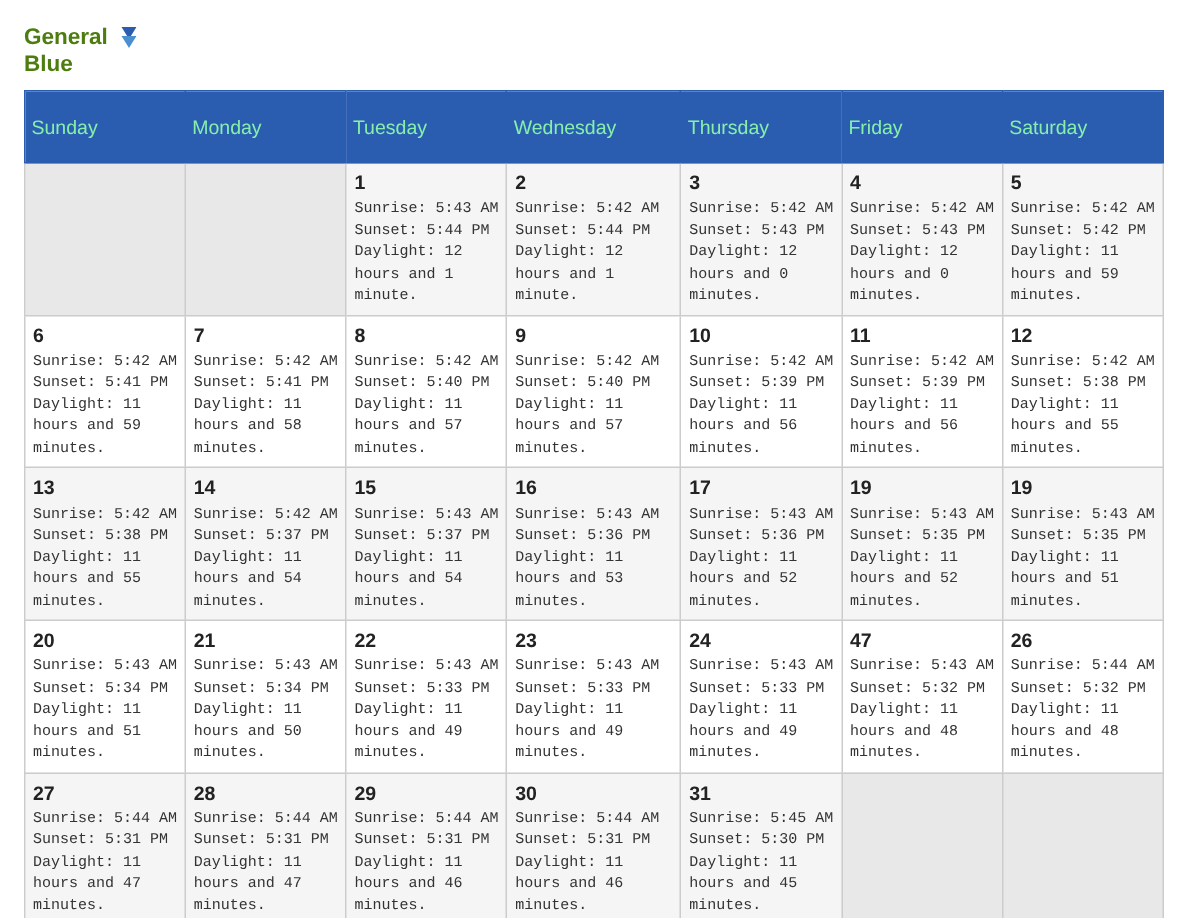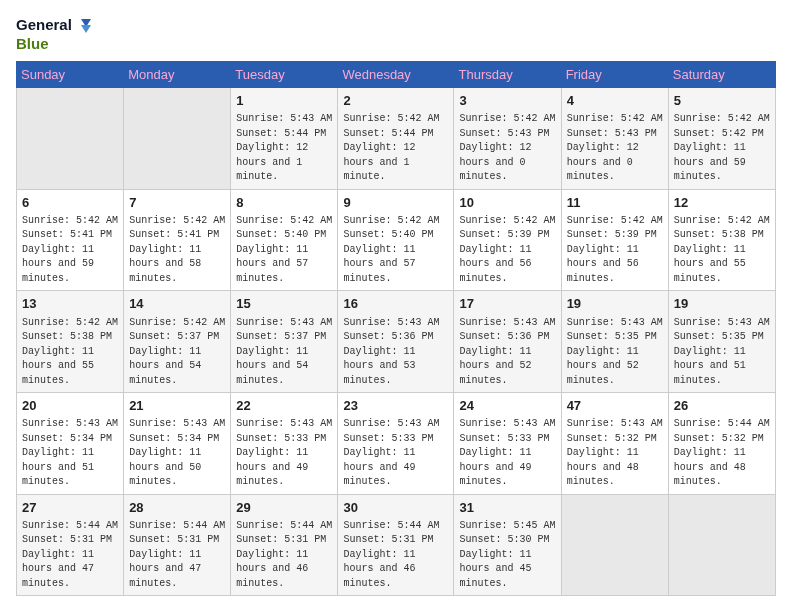--- a/index.html
+++ b/index.html
@@ -33,22 +33,22 @@
       font-size: 15px;
       color: #444;
     }
     table {
       width: 100%;
       border-collapse: collapse;
       font-size: 11px;
     }
     thead tr th {
       background: #2a5db0;
-      color: #f9a8d4;
-      padding: 5px 4px;
+      color: #86efac;
+      padding: 16px 4px;
       text-align: left;
       font-size: 13px;
       font-weight: normal;
       border: 1px solid #2a5db0;
     }
     tbody tr td {
       border: 1px solid #ccc;
       vertical-align: top;
       padding: 4px 5px;
       height: 78px;
@@ -78,21 +78,21 @@
     .empty-cell {
       background: #e8e8e8 !important;
     }
   </style>
 </head>
 <body>
 
 <div class="header-area">
   <div class="logo">
   <div style="font-size:15px; font-weight:bold; line-height:1.2;">
-    <span style="color:#0f172a;">General</span><svg style="display:inline;vertical-align:middle;margin:0 1px;" width="18" height="18" viewBox="0 0 18 18">
+    <span style="color:#4d7c0f;">General</span><svg style="display:inline;vertical-align:middle;margin:0 1px;" width="18" height="18" viewBox="0 0 18 18">
           <polygon points="8,2 18,2 13,10" fill="#2a5db0"></polygon>
           <polygon points="8,8 18,8 13,16" fill="#4a90d0"></polygon>
         </svg><br>
     <span style="color:#4d7c0f;">Blue</span>
   </div>
 </div>
   <div class="title-area">
     <div class="month-title"></div>
     <div class="location"></div>
   </div>

